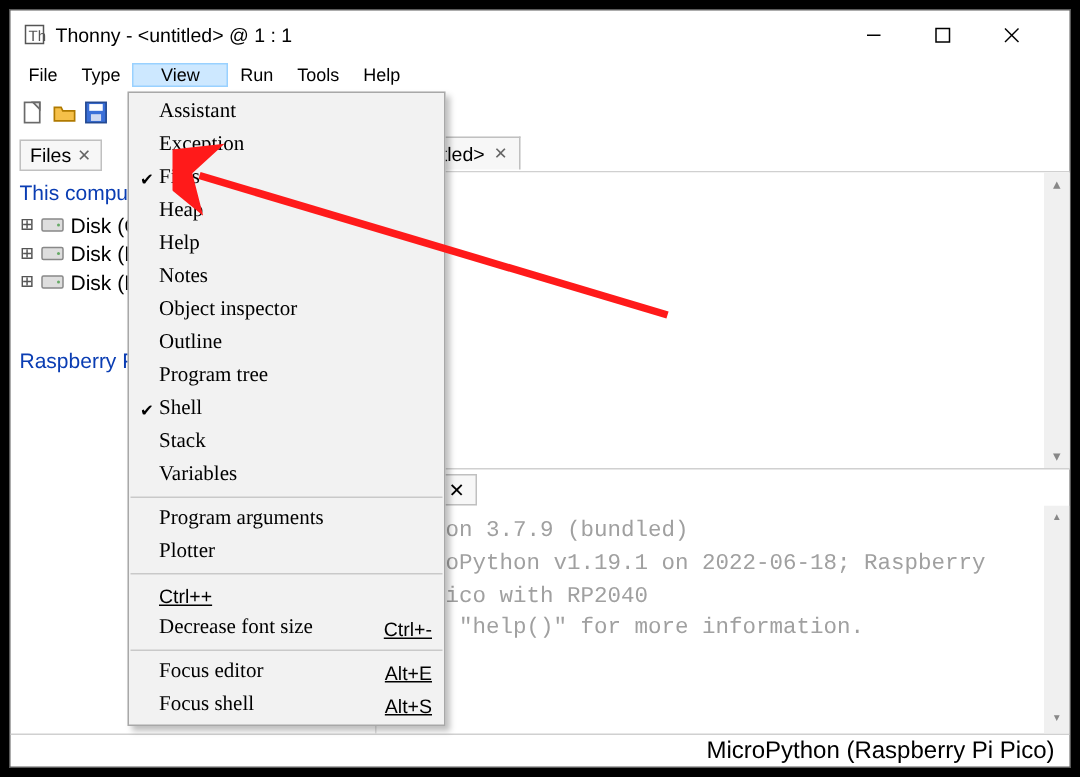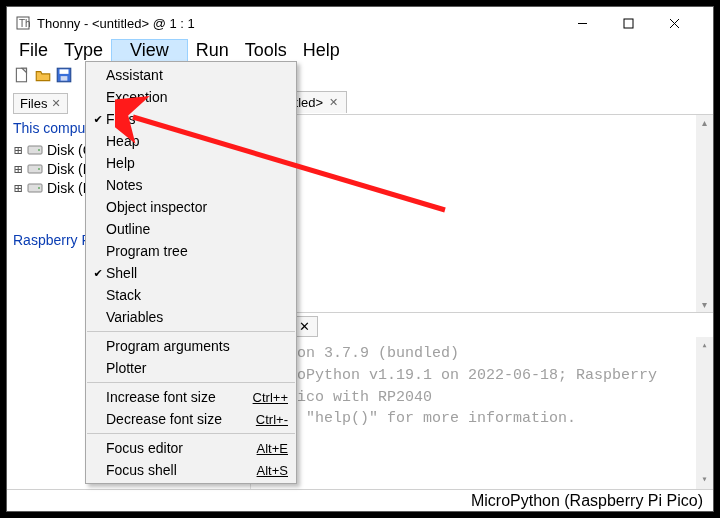--- a/index.html
+++ b/index.html
@@ -33,21 +33,21 @@
   .titlebar .app-icon { width: 16px; height: 16px; margin-right: 6px; }
   .titlebar .title-txt { flex: 0 0 auto; }
   .titlebar .spacer { flex: 1; }
   .winbtn { width: 46px; height: 30px; display:flex; align-items:center; justify-content:center; color:#000; }
   .winbtn svg { width: 11px; height: 11px; }
   .menubar {
     height: 22px;
     display: flex;
     align-items: center;
     padding: 0 4px;
-    font-size: 18px;
+    font-size: 12px;
     color: #000;
     position: relative;
   }
   .menubar .mitem { padding: 1px 8px; }
   .menubar .mitem.open { background: #cde8ff; border: 1px solid #99d1ff; padding: 0 18px; }
   .toolbar {
     height: 28px;
     display: flex;
     align-items: center;
     padding: 2px 6px;
@@ -173,21 +173,21 @@
   .dropdown .row {
     display:flex;
     align-items:center;
     height: 22px;
     padding: 0 8px 0 4px;
     color:#000;
   }
   .dropdown .check {
     width: 16px; text-align:center; font-size: 11px; color:#000;
   }
-  .dropdown .lbl { flex:1; }
+  .dropdown .lbl { flex:1;font-family:Liberation Serif, serif; }
   .dropdown .accel { color:#000; font-size:13px;text-decoration:underline; }
   .dropdown .sep {
     height: 1px;
     margin: 3px 1px;
     background: #c9c9c9;
   }
 
   
   .arrow-annot {
     position:absolute;
@@ -394,21 +394,20 @@
         </div>
         <div class="row">
           <span class="check"></span>
           <span class="lbl">Plotter</span>
         </div>
       </div>
     <div class="sep"></div>
     <div id="dd-g3">
         <div class="row">
           <span class="check"></span>
-          <span class="lbl">Increase font size</span>
           <span class="accel">Ctrl++</span>
         </div>
         <div class="row">
           <span class="check"></span>
           <span class="lbl">Decrease font size</span>
           <span class="accel">Ctrl+-</span>
         </div>
       </div>
     <div class="sep"></div>
     <div id="dd-g4">

